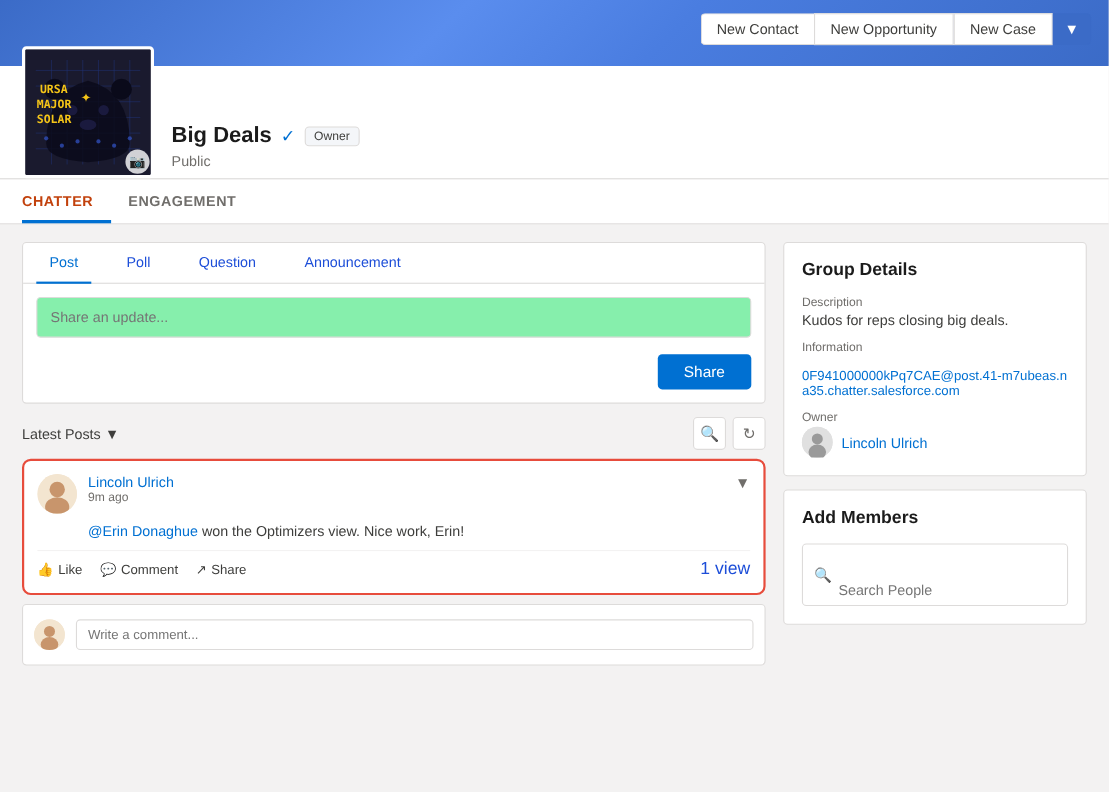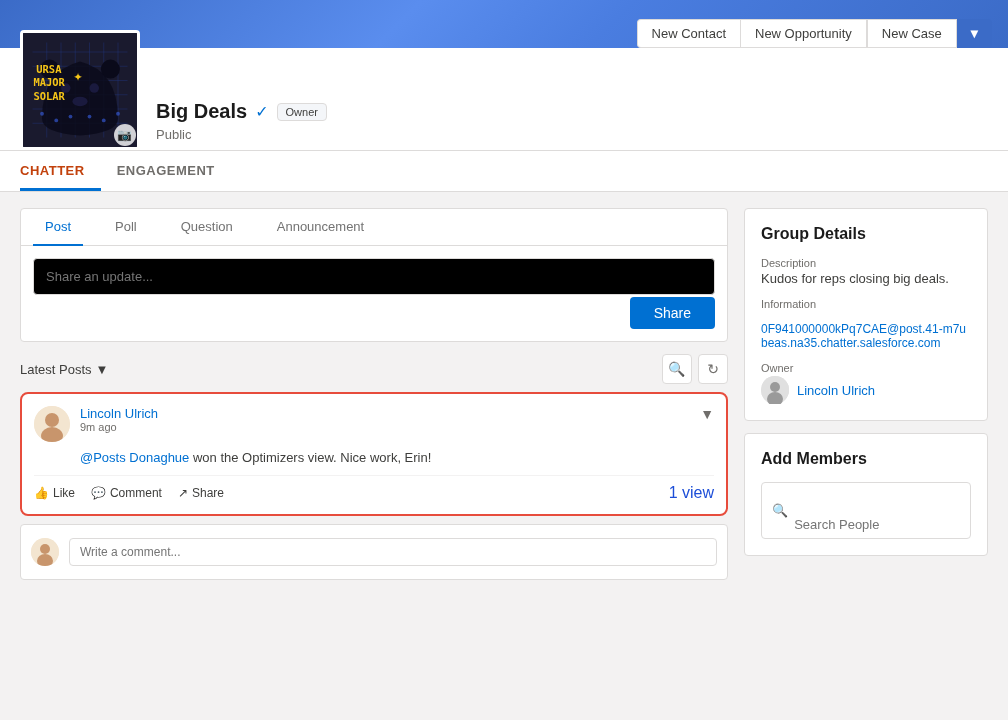--- a/index.html
+++ b/index.html
@@ -1,25 +1,25 @@
 <!DOCTYPE html>
 <html><head>
   <meta charset="utf-8">
   <style>
     * { box-sizing: border-box; margin: 0; padding: 0; }
     body { font-family: 'Salesforce Sans', Arial, sans-serif; font-size: 13px; background: #f3f2f2; color: #3e3e3c; }
 
     
     .header-bar {
       background: linear-gradient(135deg, #3b6bc7 0%, #5a8dee 40%, #4a7de0 60%, #3b6bc7 100%);
-      height: 48px;
-      display: flex;
-      align-items: flex-end;
+      height: 60px;
+      display: flex;
+      align-items: flex-start;
       justify-content: flex-end;
-      padding: 0 16px;
+      padding: 12px 16px;
       position: relative;
     }
     .header-actions {
       display: flex;
       gap: 0;
       align-items: center;
     }
     .header-btn {
       background: white;
       border: 1px solid #dddbda;
@@ -159,43 +159,43 @@
     }
     .post-tabs {
       display: flex;
       border-bottom: 1px solid #dddbda;
       padding: 0 12px;
       gap: 20px;
     }
     .post-tab {
       padding: 10px 12px;
       font-size: 13px;
-      color: #737373;
+      color: #1d4ed8;
       cursor: pointer;
       border-bottom: 2px solid transparent;
       margin-bottom: -1px;
     }
     .post-tab.active {
       color: #0070d2;
       border-bottom: 2px solid #0070d2;
       font-weight: 500;
     }
     .post-body {
       padding: 12px;
     }
     .post-input {
       width: 100%;
       border: 1px solid #dddbda;
       border-radius: 4px;
       padding: 10px 12px;
       font-size: 13px;
       color: #706e6b;
-      margin-bottom: 2px;
+      margin-bottom: 15px;
       outline: none;
-      background: #000000;
+      background: #86efac;
     }
     .post-footer {
       display: flex;
       justify-content: flex-end;
     }
     .share-btn {
       background: #0070d2;
       color: white;
       border: none;
       border-radius: 4px;
@@ -344,21 +344,21 @@
       border: 1px solid #dddbda;
       border-radius: 4px;
       padding: 6px 10px;
       font-size: 12px;
       color: #706e6b;
       outline: none;
     }
 
     
     .right-col {
-      width: 244px;
+      width: 276px;
       flex-shrink: 0;
     }
     .right-card {
       background: white;
       border: 1px solid #dddbda;
       border-radius: 4px;
       padding: 16px;
       margin-bottom: 12px;
     }
     .right-card-title {
@@ -558,21 +558,21 @@
             </svg>
           </div>
           <div>
             <div class="post-author-name">Lincoln Ulrich</div>
             <div class="post-time">9m ago</div>
           </div>
         </div>
         <button class="post-dropdown">▼</button>
       </div>
       <div class="post-content">
-        <span class="post-mention">@Posts Donaghue</span><span> won the Optimizers view. Nice work, Erin!</span>
+        <span class="post-mention">@Erin Donaghue</span><span> won the Optimizers view. Nice work, Erin!</span>
       </div>
       <div class="post-actions">
         <button class="post-action-btn">
           <span>👍</span>
           <span>Like</span>
         </button>
         <button class="post-action-btn">
           <span>💬</span>
           <span>Comment</span>
         </button>

